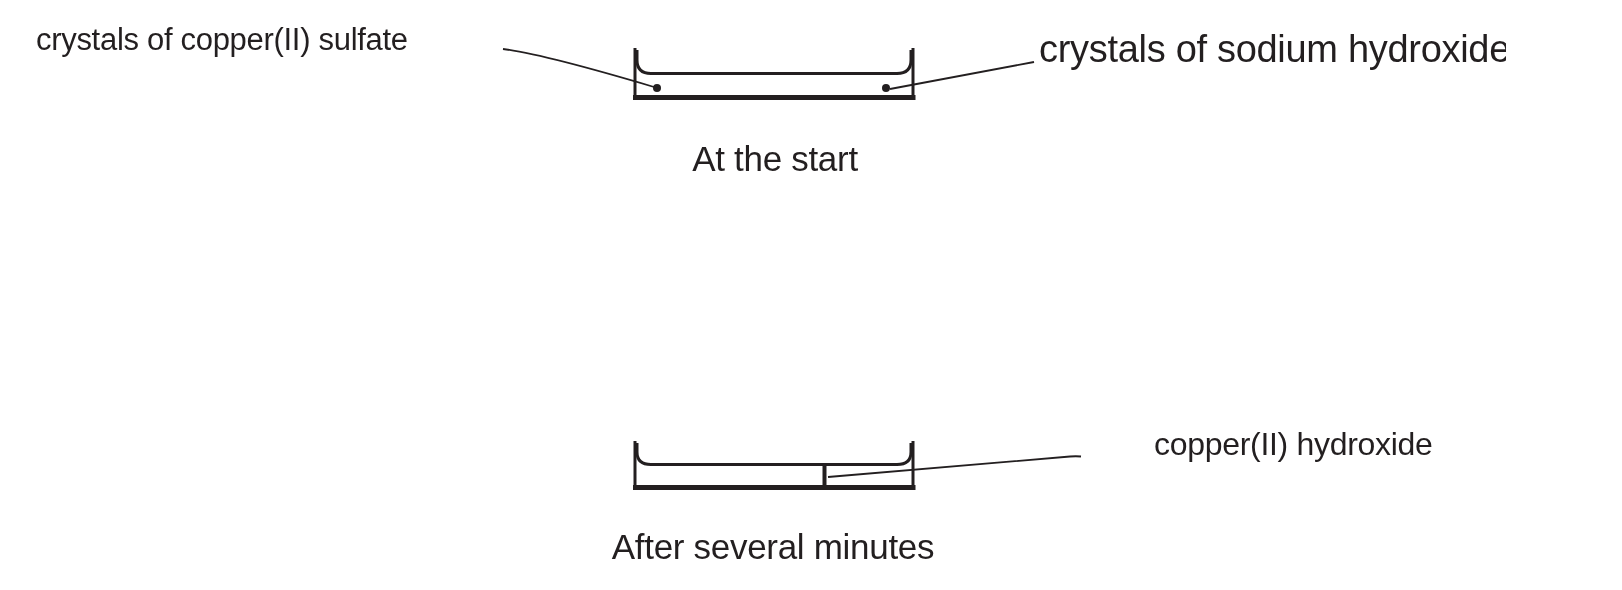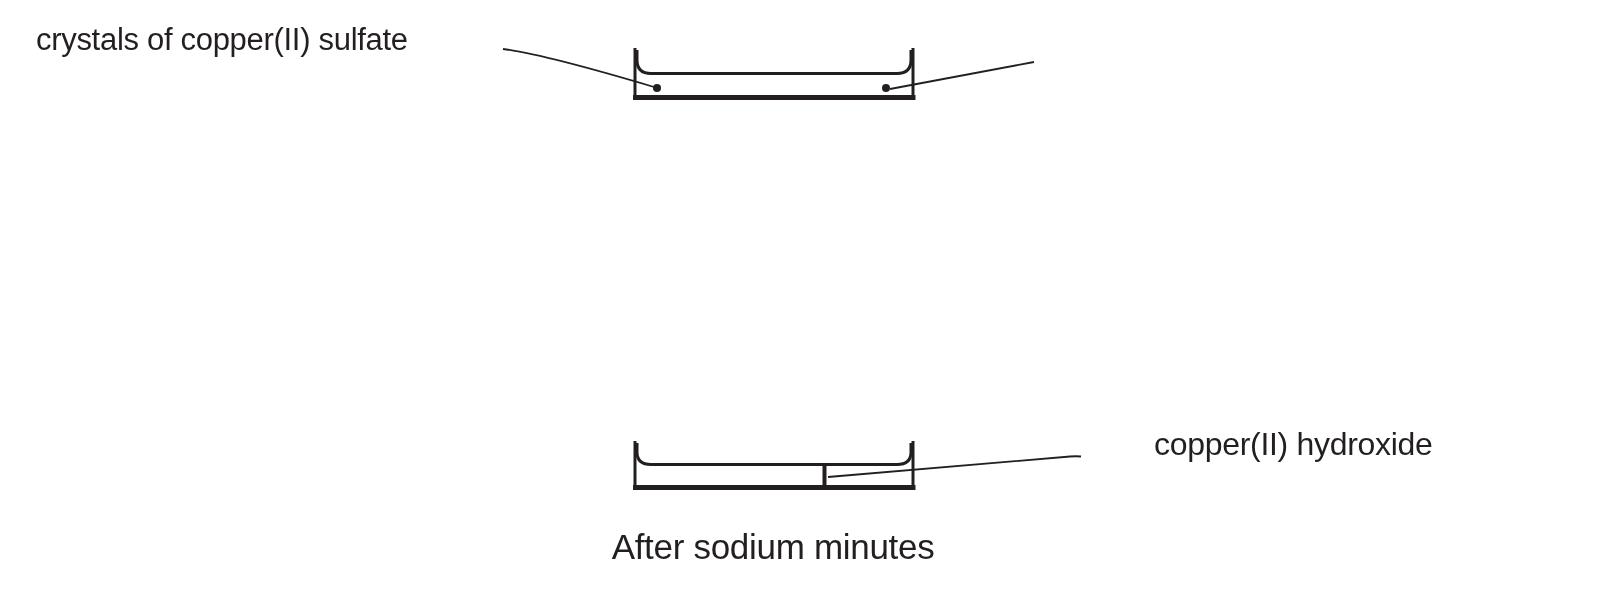--- a/index.html
+++ b/index.html
@@ -65,18 +65,20 @@
       <path class="wall" d="M913 441 V486"></path>
       <path class="base" d="M633 487.5 H915.5"></path>
       <path class="meniscus" d="M637 443 V452 Q637 464.5 651 464.5 H897 Q911 464.5 911 452 V443"></path>
       <path class="precip" d="M824.5 463.5 V486"></path>
     </g>
     <path class="leader" d="M828 477 L1070 456.5 Q1076 456 1081 456.5"></path>
   </svg>
 
   <div class="lbl lbl-cu-sulfate">crystals of copper(II) sulfate</div>
 
+  <div class="lbl lbl-na-oh">crystals of sodium hydroxide</div>
 
+  <div class="caption cap-start">At the start</div>
 
   <div class="lbl lbl-cu-oh">copper(II) hydroxide</div>
 
-  <div class="caption cap-after">After sodium minutes</div>
+  <div class="caption cap-after">After several minutes</div>
 </div>
 
 </body></html>

